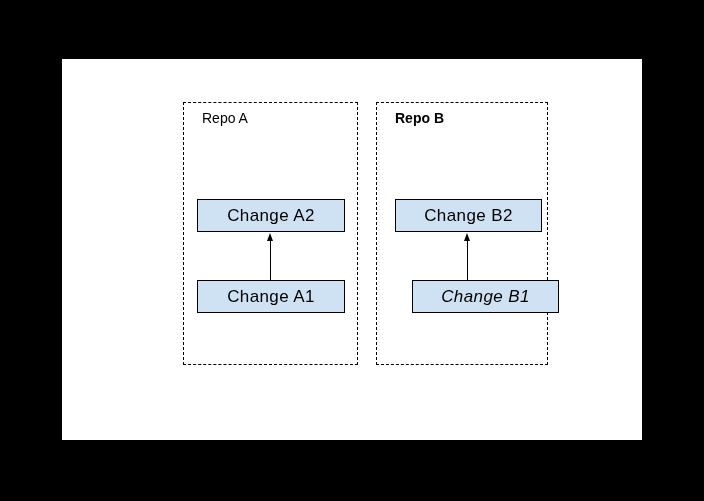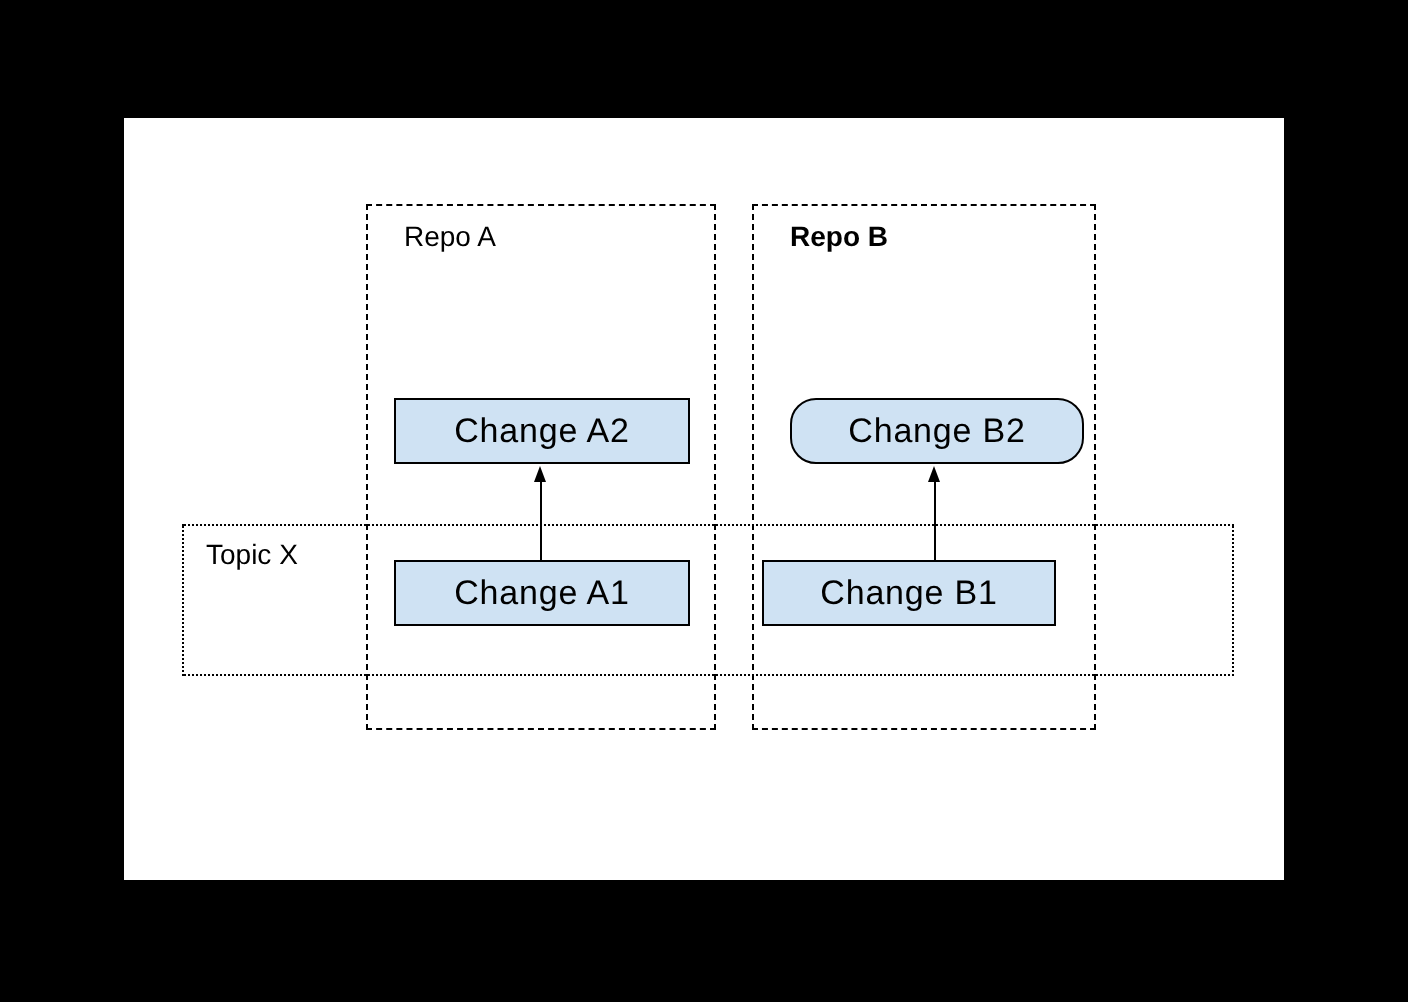--- a/index.html
+++ b/index.html
@@ -63,23 +63,23 @@
     background: var(--box-fill, #cfe2f3);
     border: 1px solid var(--box-border, #000);
     display: flex;
     align-items: center;
     justify-content: center;
     font-size: 17px;
     letter-spacing: 0.4px;
     z-index: 3;
   }
   .change-a2 { left: 135px; top: 140px; text-align: right; }
-  .change-b2 { left: 333px; top: 140px; width: 147px; border-radius: 13px; }
+  .change-b2 { left: 333px; top: 140px; width: 147px; }
   .change-a1 { left: 135px; top: 221px; align-items: center; }
-  .change-b1 { left: 319px; top: 221px; width: 147px; }
+  .change-b1 { left: 350px; top: 221px; width: 147px; font-style: italic; }
   .arrow {
     position: absolute;
     width: 9px;
     height: 48px;
     z-index: 2;
   }
   .arrow-a { left: 204px; top: 174px; }
   .arrow-b { left: 401px; top: 174px; }
   .arrow-line {
     position: absolute;
@@ -106,23 +106,20 @@
 <div class="page">
   <div class="canvas">
 
     <div class="repo repo-a">
       <span class="repo-label">Repo A</span>
     </div>
     <div class="repo repo-b">
       <span class="repo-label">Repo B</span>
     </div>
 
-    <div class="topic topic-x">
-      <span class="topic-label">Topic X</span>
-    </div>
 
     <div class="arrow arrow-a">
       <span class="arrow-head"></span>
       <span class="arrow-line"></span>
     </div>
     <div class="arrow arrow-b">
       <span class="arrow-head"></span>
       <span class="arrow-line"></span>
     </div>
 

